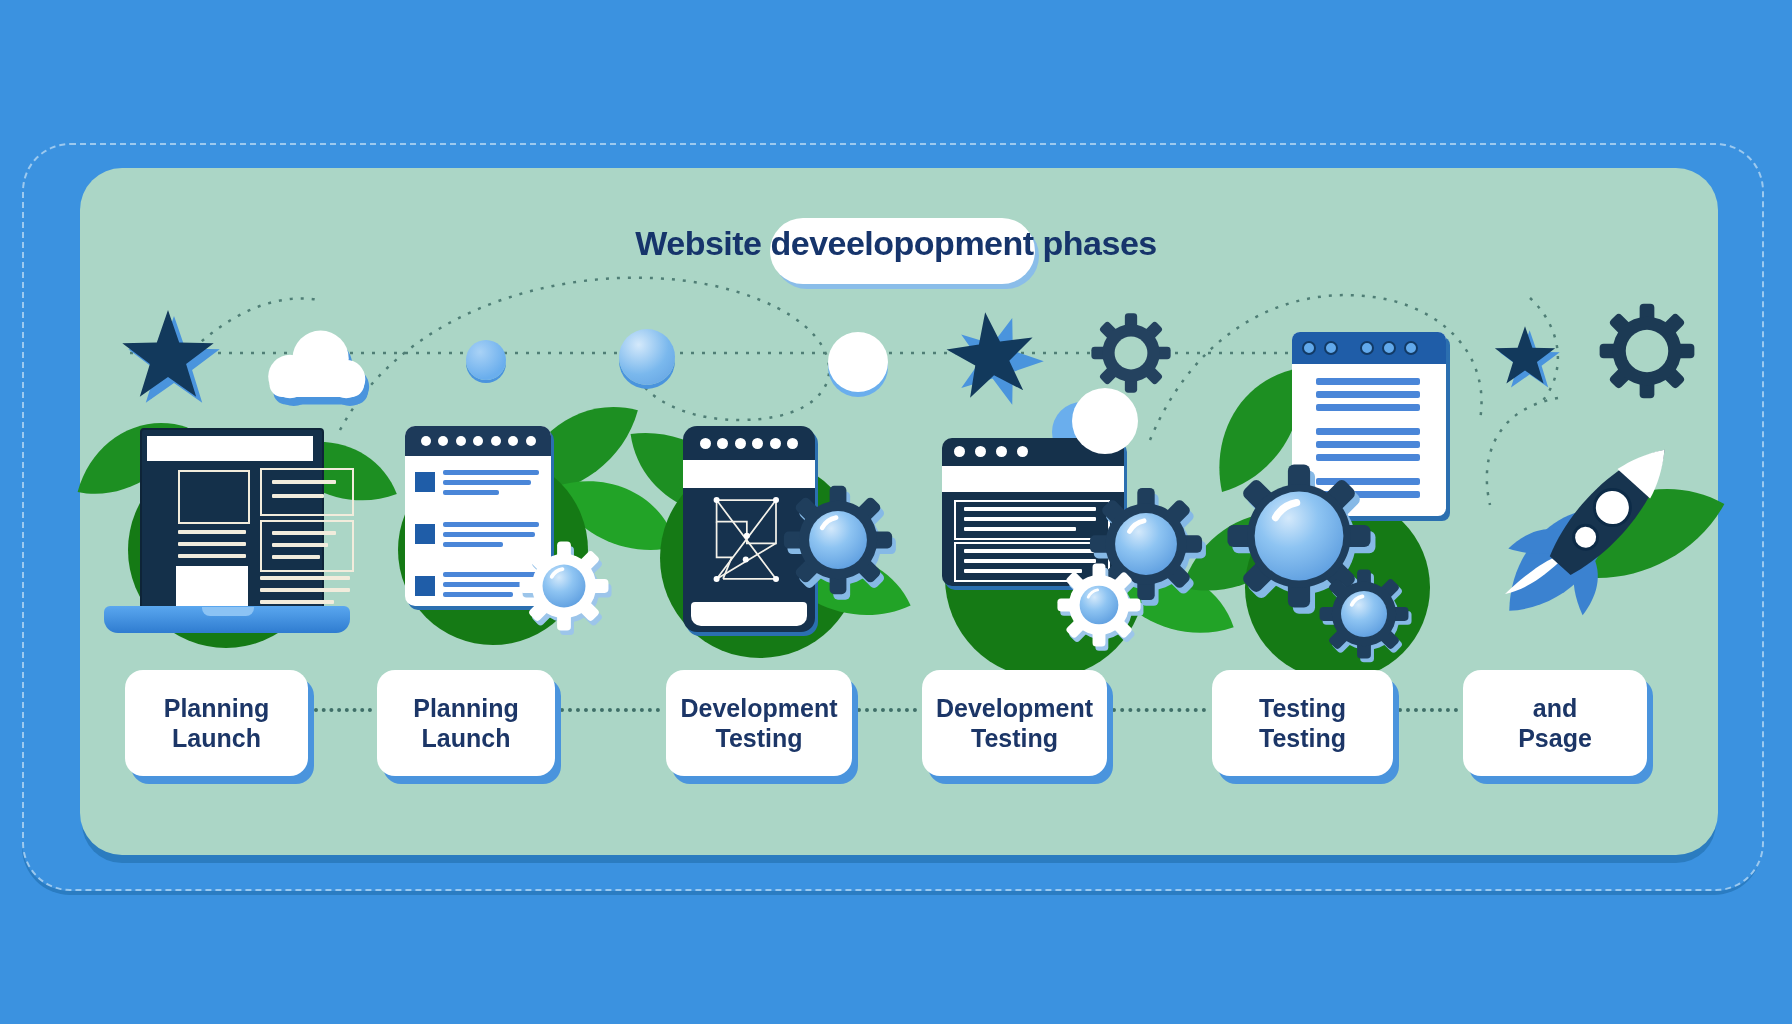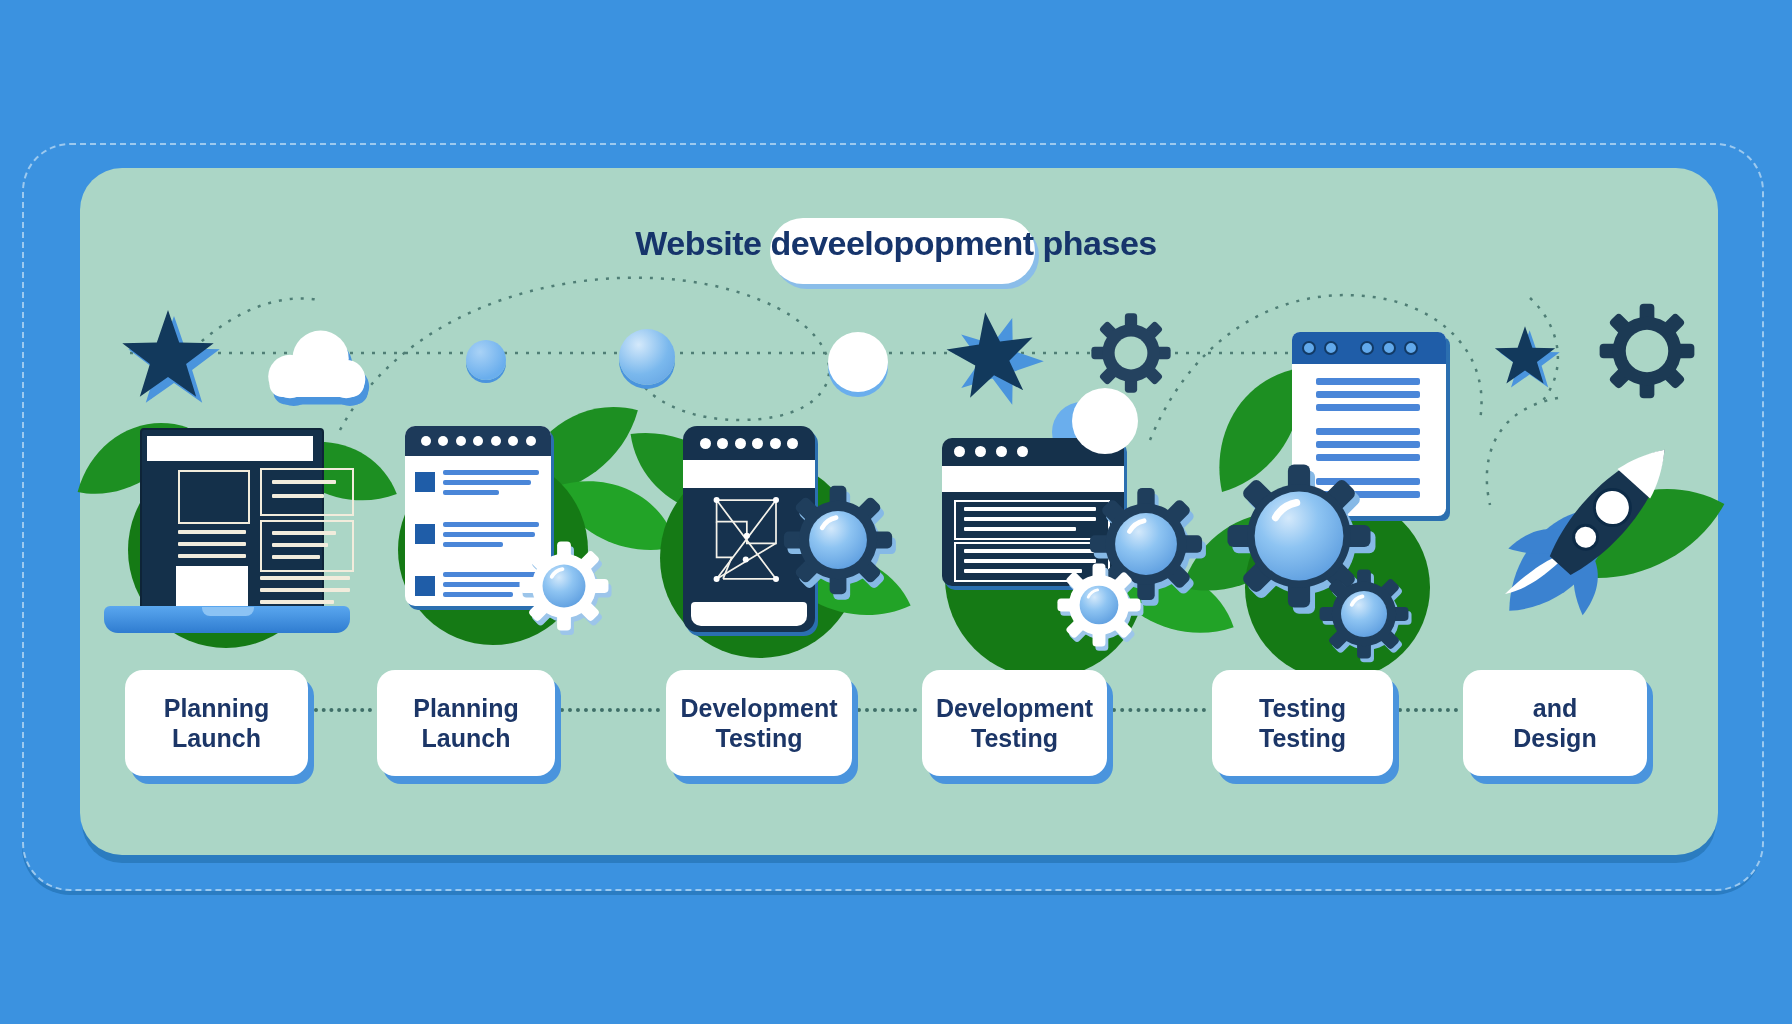--- a/index.html
+++ b/index.html
@@ -363,16 +363,16 @@
     <span>Testing</span>
   </div>
   <div class="abs connector" style="left:1112px;width:94px"></div>
   <div class="abs label-box" style="left:1212px;width:181px">
     <span>Testing</span>
     <span>Testing</span>
   </div>
   <div class="abs connector" style="left:1398px;width:60px"></div>
   <div class="abs label-box" style="left:1463px;width:184px">
     <span>and</span>
-    <span>Design</span>
+    <span>Psage</span>
   </div>
 
 </div>
 
 </body></html>

